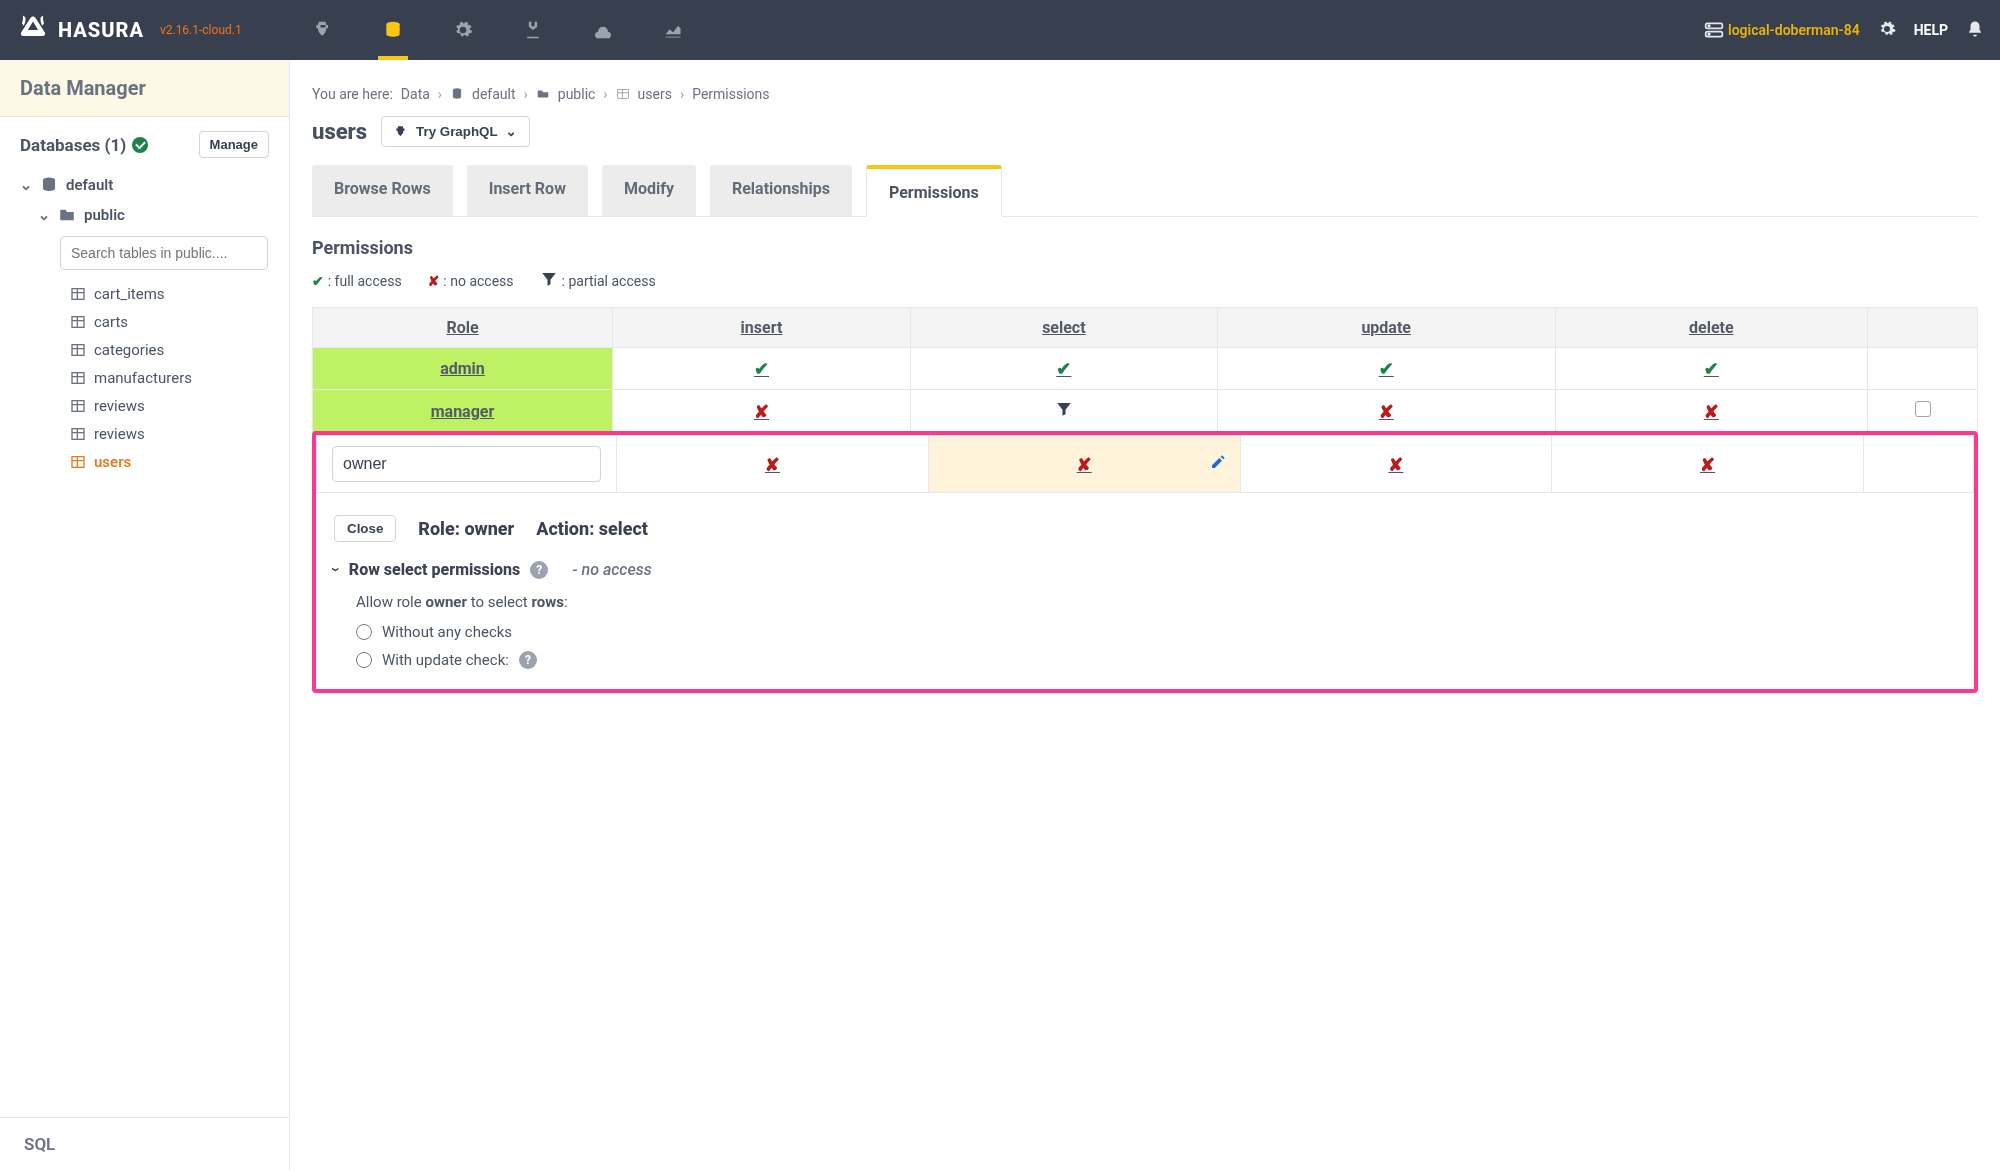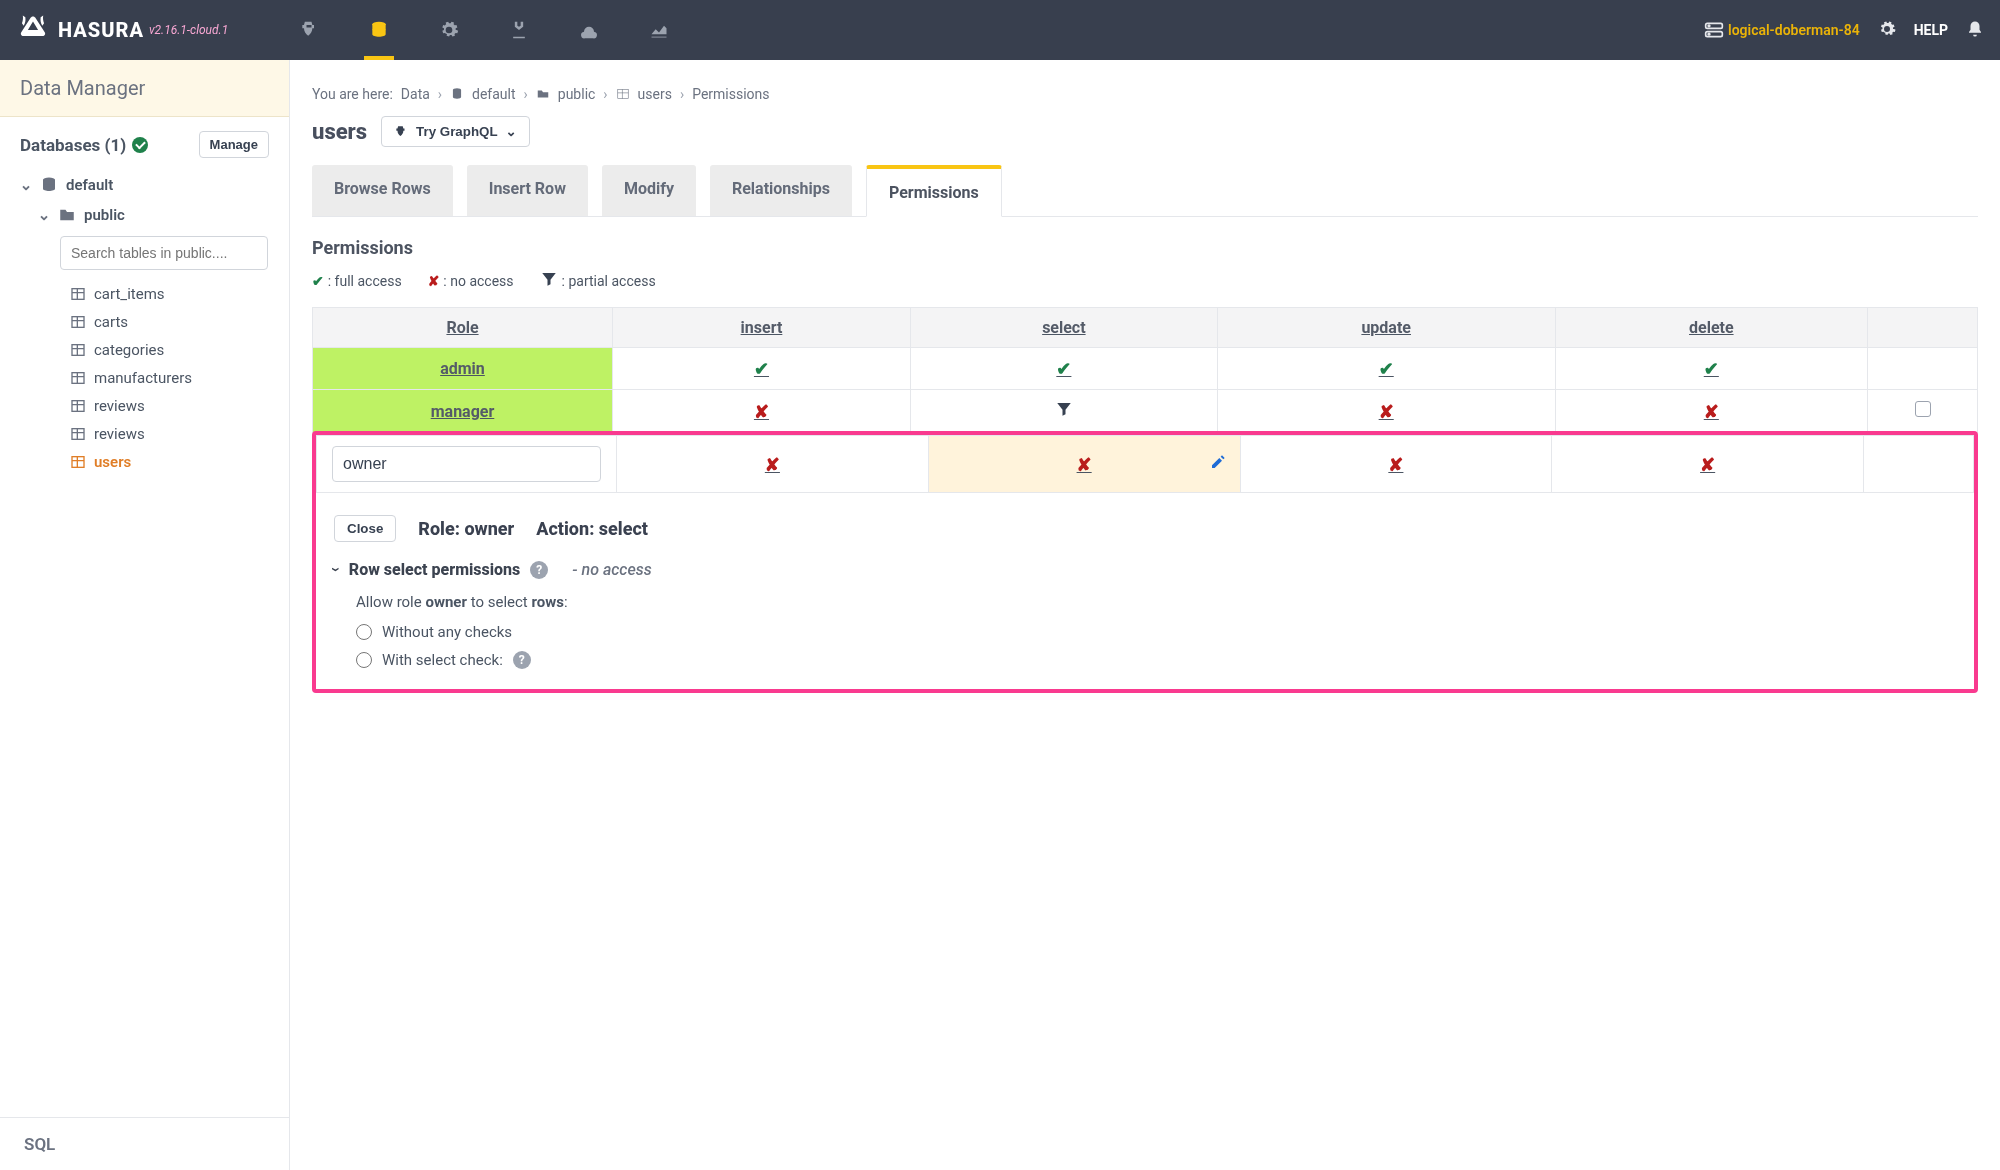--- a/index.html
+++ b/index.html
@@ -1,35 +1,35 @@
 <!DOCTYPE html>
 <html><head>
 <meta charset="utf-8">
 <style>
   * { box-sizing: border-box; margin: 0; padding: 0; }
   body { font-family: -apple-system, BlinkMacSystemFont, "Segoe UI", Roboto, Helvetica, Arial, sans-serif; font-size: 14px; color: #4b5563; background: #fff; }
   .topbar { background: #383f4e; height: 60px; display: flex; align-items: center; padding: 0 16px; color: #e5e7eb; }
   .logo { display: flex; align-items: center; gap: 8px; font-weight: 800; letter-spacing: 1px; font-size: 20px; color:#fff;}
   .logo svg { width: 34px; height: 34px; }
-  .version { font-size: 12px; color: #f9a8d4; margin-left: 5px; font-style: italic; }
+  .version { font-size: 12px; color: #f97316; margin-left: 16px; }
   .topnav { display: flex; gap: 28px; margin-left: 60px; }
   .topicon { width: 42px; height: 58px; display:flex; align-items:center; justify-content:center; color:#9ca3af; position:relative; cursor:pointer;}
   .topicon.active { color:#f9c513;}
   .topicon.active::after { content:""; position:absolute; bottom:-1px; left:6px; right:6px; height:4px; background:#f9c513;}
   .topicon svg { width:20px; height:20px; fill:currentColor;}
   .spacer { flex:1; }
   .project { display:flex; align-items:center; gap:4px; font-weight:600; color:#eab308;}
   .project svg { width:20px; height:18px; stroke:#e5e7eb; fill:none; stroke-width:2;}
   .gear { margin: 0 18px; color:#e5e7eb; cursor:pointer;}
   .help { font-weight:700; color:#fff; margin-right:18px; cursor:pointer;}
   .bell { color:#e5e7eb; cursor:pointer;}
   .layout { display:flex; height: calc(100vh - 60px); min-height: 780px;}
   .sidebar { width: 290px; border-right:1px solid #e5e7eb; background:#fff; display:flex; flex-direction:column;}
   .dm-header { background:#fef8e7; padding:16px 20px; border-bottom:1px solid #ede4c9;}
-  .dm-header h2 { font-size:20px; color:#6b7280; font-weight:400;}
+  .dm-header h2 { font-size:20px; color:#6b7280; font-weight:700;}
   .db-row { padding:14px 20px 4px; display:flex; align-items:center; justify-content:space-between;}
   .db-title { font-weight:700; font-size:17px; color:#4b5563; display:flex; align-items:center; gap:6px;}
   .check-badge { width:16px; height:16px; background:#1f814b; border-radius:50%; display:inline-flex; align-items:center; justify-content:center;}
   .check-badge::after { content:""; width:7px; height:4px; border-left:2px solid #fff; border-bottom:2px solid #fff; transform:rotate(-45deg); margin-top:-2px;}
   .manage-btn { background:#fff; border:1px solid #d1d5db; border-radius:4px; padding:5px 10px; font-weight:700; color:#374151; cursor:pointer; font-size:13px;}
   .tree { padding: 8px 14px 14px;}
   .tree-row { display:flex; align-items:center; gap:8px; padding:6px 6px; color:#4b5563; cursor:pointer; font-weight:600; font-size:15px;}
   .tree-row .caret { width:12px; height:12px; display:inline-flex; align-items:center; justify-content:center; color:#6b7280;}
   .tree-row svg { width:18px; height:18px; }
   .tree-indent1 { padding-left: 24px;}
@@ -381,21 +381,21 @@
           <div class="allow-line">
             <span>Allow role </span><b>owner</b><span> to select </span><b>rows</b><span>:</span>
           </div>
           <div class="radios">
             <label>
                 <input type="radio" name="rp" style="">
                 <span>Without any checks</span>
               </label>
             <label>
                 <input type="radio" name="rp" style="">
-                <span>With select check:</span> 
+                <span>With update check:</span> 
                 <span class="help-q">?</span>
               </label>
           </div>
         </div>
       </div>
     </div>
 
   </div>
 </div>
 

